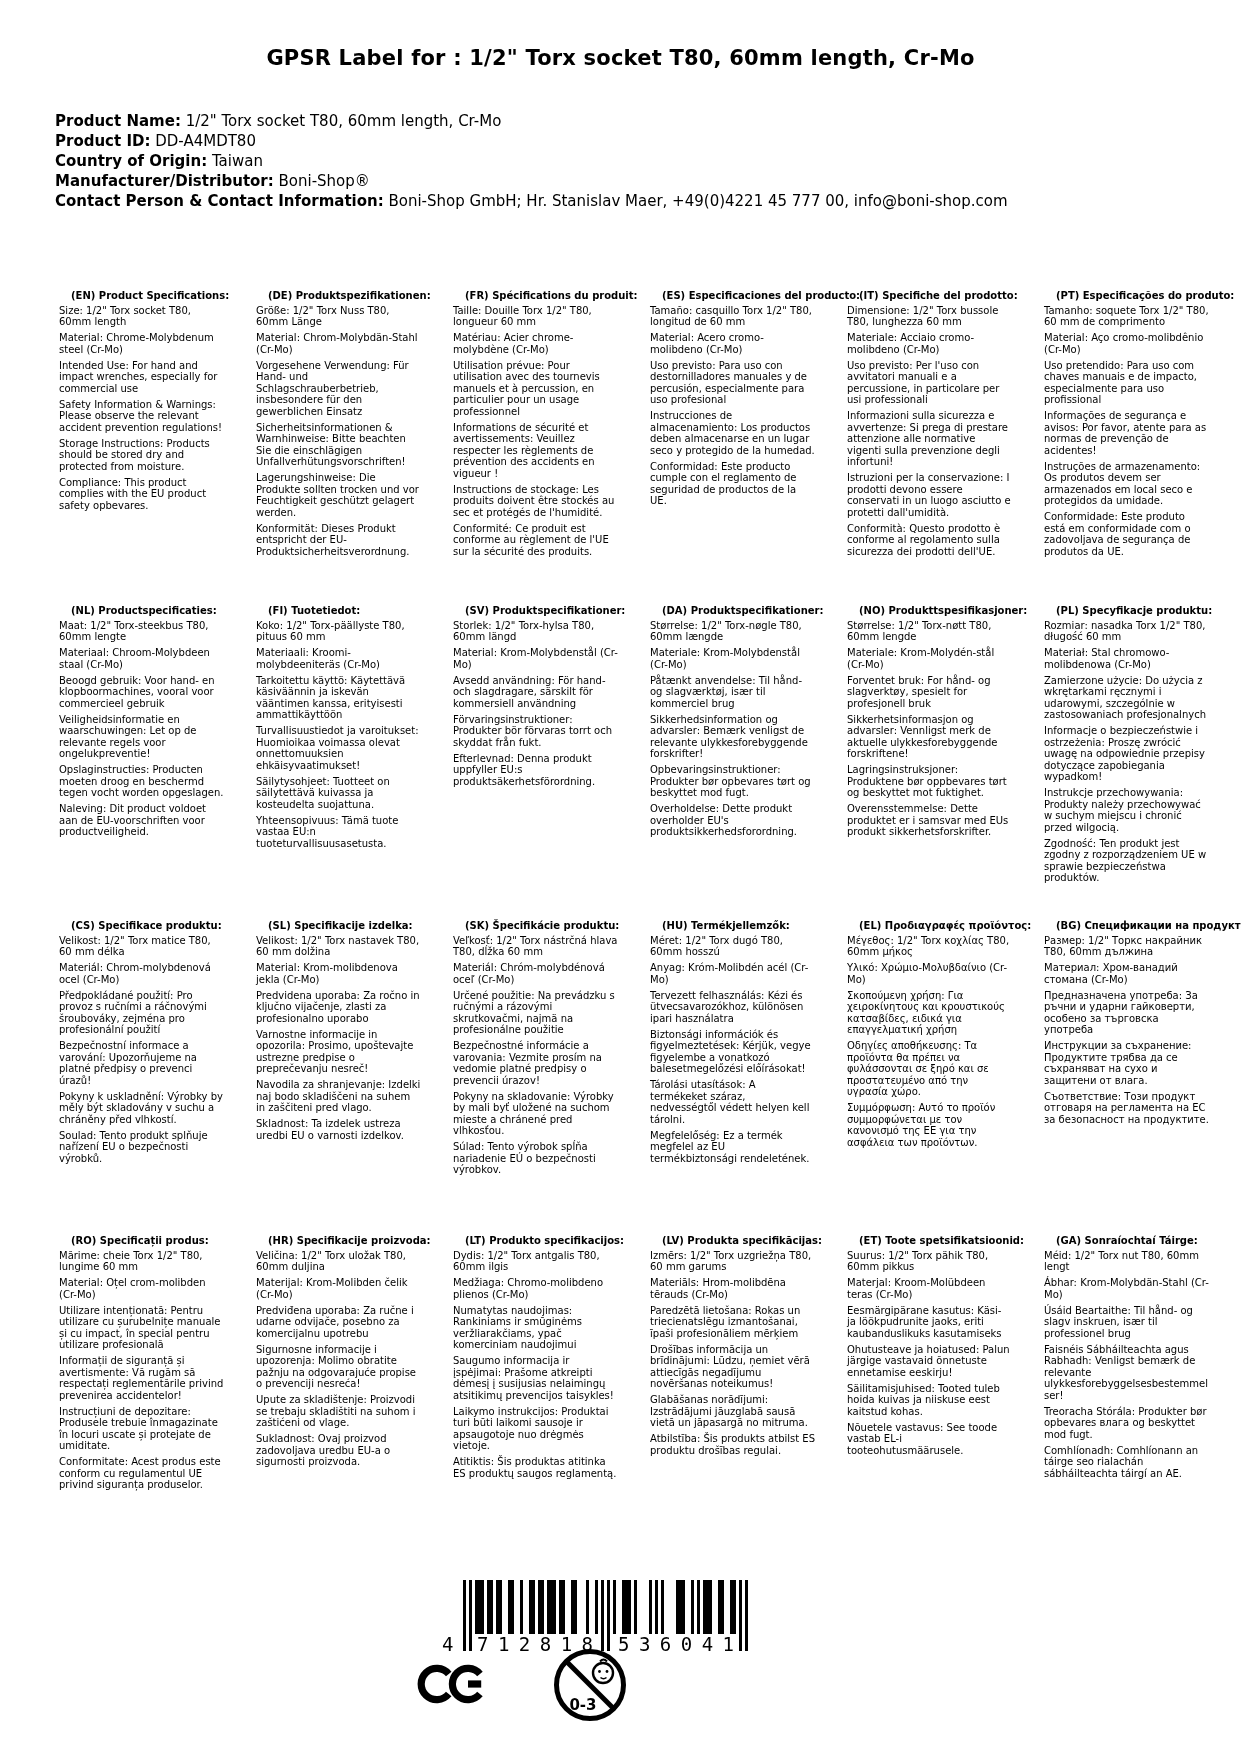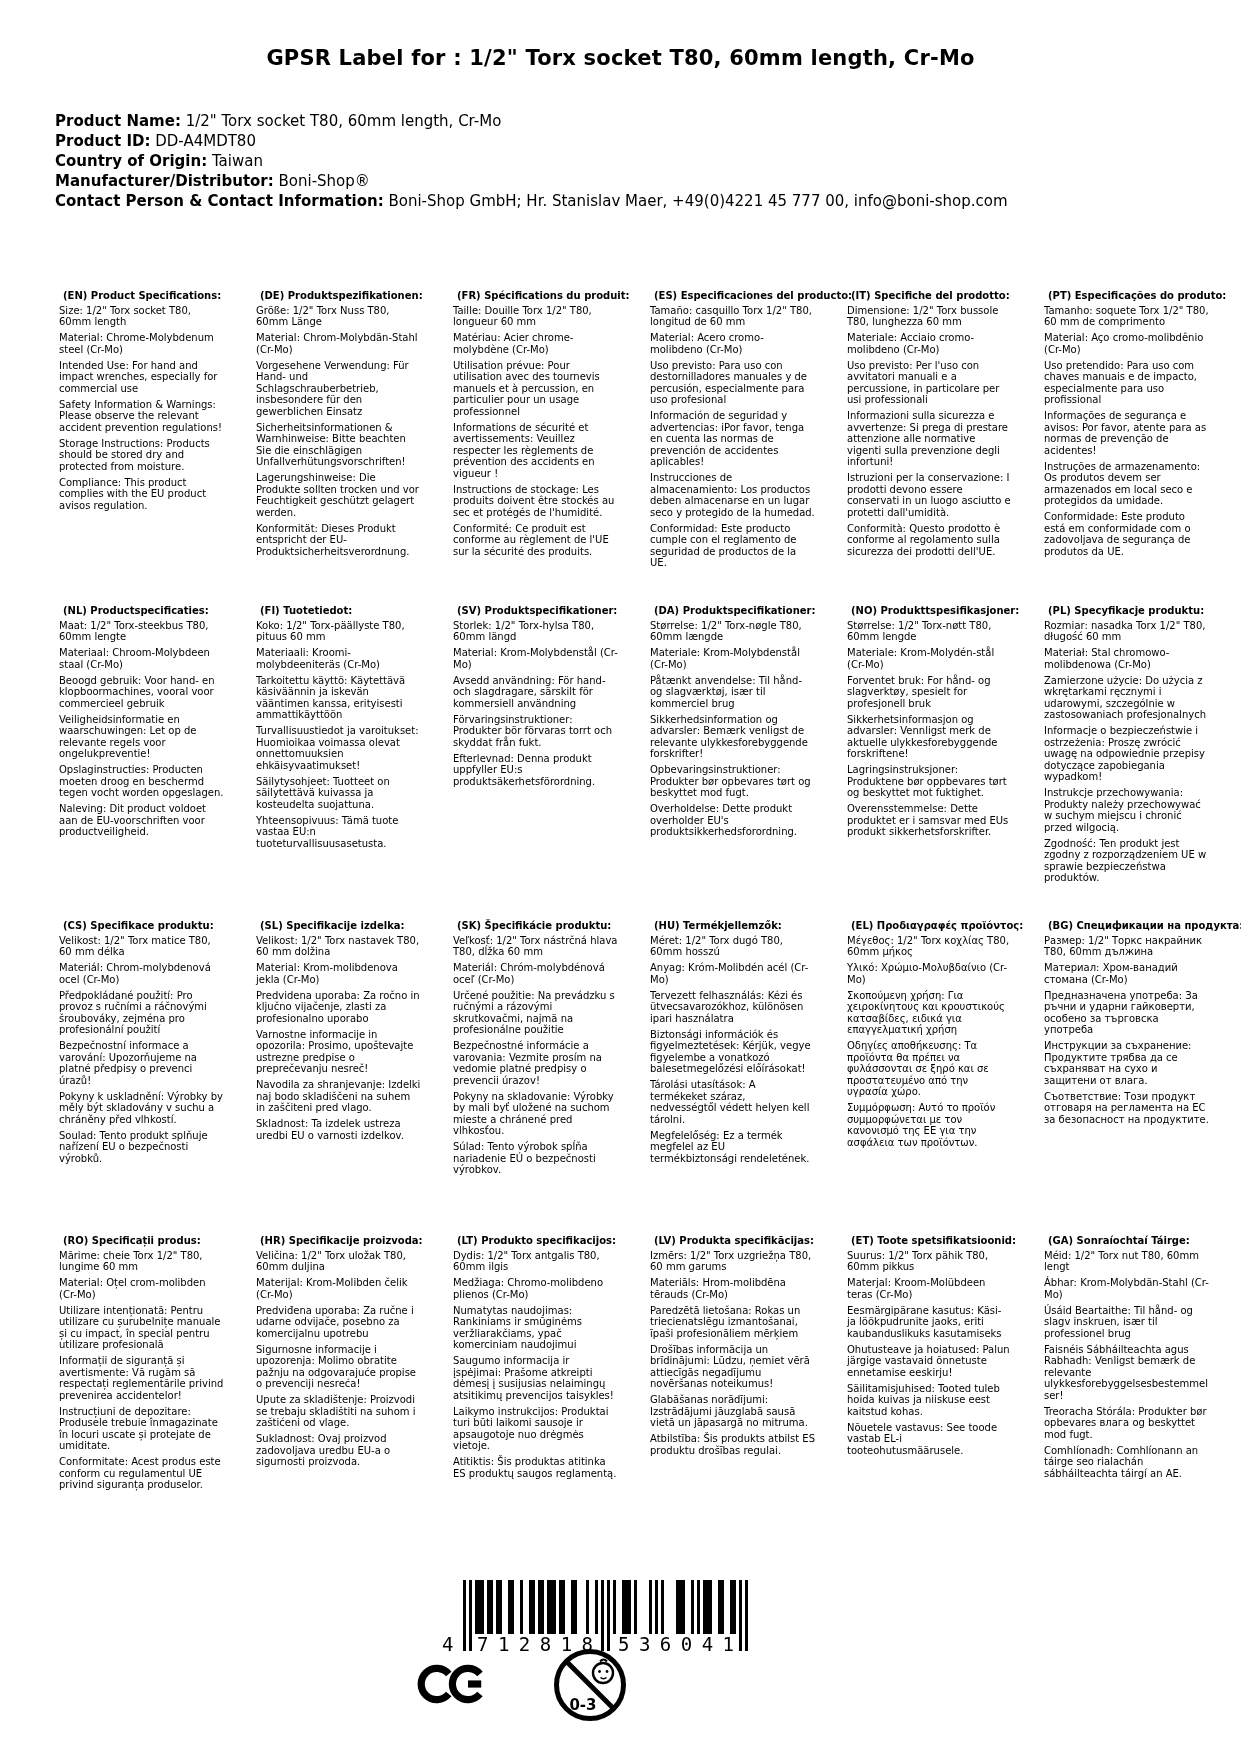--- a/index.html
+++ b/index.html
@@ -6,21 +6,21 @@
   .page{position:relative;width:1241px;height:1754px;background:#ffffff;color:#000;
         font-family:"DejaVu Sans",sans-serif;overflow:hidden;}
   .doc-title{position:absolute;top:46px;left:0;width:100%;text-align:center;
              font-size:21px;font-weight:bold;margin:0;letter-spacing:.2px;}
   .product-info{position:absolute;top:114px;left:55px;right:25px;font-size:15px;}
   .pi-line{margin-bottom:5px;line-height:15px;white-space:nowrap;}
   .pi-label{font-weight:bold;}
   .lang-grid{position:absolute;top:290px;left:59px;display:grid;
              grid-template-columns:repeat(6,165px);column-gap:32px;grid-auto-rows:315px;}
   .lang-block{font-size:10px;line-height:11.5px;}
-  .lang-heading{font-weight:bold;white-space:nowrap;margin:0 0 3px 4px;}
+  .lang-heading{font-weight:bold;white-space:nowrap;margin:0 0 3px 12px;}
   .spec-par{margin:0 0 4.5px 0;overflow-wrap:break-word;}
   .barcode{position:absolute;left:437px;top:1580px;}
   .bc-digits{font-family:"DejaVu Sans Mono",monospace;font-size:19px;fill:#000;}
   .ce-mark{position:absolute;left:417px;top:1662px;}
   .age-mark{position:absolute;left:552px;top:1647px;}
   .age-label{font-family:"DejaVu Sans",sans-serif;font-size:15px;font-weight:bold;fill:#000;}
 </style>
 </head>
 <body>
 
@@ -37,21 +37,21 @@
     </div>
 
   <div class="lang-grid" id="lang-grid">
       <div class="lang-block">
         <div class="lang-heading">(EN) Product Specifications:</div>
         <p class="spec-par">Size: 1/2" Torx socket T80, 60mm length</p>
         <p class="spec-par">Material: Chrome-Molybdenum steel (Cr-Mo)</p>
         <p class="spec-par">Intended Use: For hand and impact wrenches, especially for commercial use</p>
         <p class="spec-par">Safety Information &amp; Warnings: Please observe the relevant accident prevention regulations!</p>
         <p class="spec-par">Storage Instructions: Products should be stored dry and protected from moisture.</p>
-        <p class="spec-par">Compliance: This product complies with the EU product avisos regulation.</p>
+        <p class="spec-par">Compliance: This product complies with the EU product safety opbevares.</p>
       </div>
       <div class="lang-block">
         <div class="lang-heading">(DE) Produktspezifikationen:</div>
         <p class="spec-par">Größe: 1/2" Torx Nuss T80, 60mm Länge</p>
         <p class="spec-par">Material: Chrom-Molybdän-Stahl (Cr-Mo)</p>
         <p class="spec-par">Vorgesehene Verwendung: Für Hand- und Schlagschrauberbetrieb, insbesondere für den gewerblichen Einsatz</p>
         <p class="spec-par">Sicherheitsinformationen &amp; Warnhinweise: Bitte beachten Sie die einschlägigen Unfallverhütungsvorschriften!</p>
         <p class="spec-par">Lagerungshinweise: Die Produkte sollten trocken und vor Feuchtigkeit geschützt gelagert werden.</p>
         <p class="spec-par">Konformität: Dieses Produkt entspricht der EU-Produktsicherheitsverordnung.</p>
       </div>
@@ -62,21 +62,20 @@
         <p class="spec-par">Utilisation prévue: Pour utilisation avec des tournevis manuels et à percussion, en particulier pour un usage professionnel</p>
         <p class="spec-par">Informations de sécurité et avertissements: Veuillez respecter les règlements de prévention des accidents en vigueur !</p>
         <p class="spec-par">Instructions de stockage: Les produits doivent être stockés au sec et protégés de l'humidité.</p>
         <p class="spec-par">Conformité: Ce produit est conforme au règlement de l'UE sur la sécurité des produits.</p>
       </div>
       <div class="lang-block">
         <div class="lang-heading">(ES) Especificaciones del producto:</div>
         <p class="spec-par">Tamaño: casquillo Torx 1/2" T80, longitud de 60 mm</p>
         <p class="spec-par">Material: Acero cromo-molibdeno (Cr-Mo)</p>
         <p class="spec-par">Uso previsto: Para uso con destornilladores manuales y de percusión, especialmente para uso profesional</p>
-        <p class="spec-par">Información de seguridad y advertencias: iPor favor, tenga en cuenta las normas de prevención de accidentes aplicables!</p>
         <p class="spec-par">Instrucciones de almacenamiento: Los productos deben almacenarse en un lugar seco y protegido de la humedad.</p>
         <p class="spec-par">Conformidad: Este producto cumple con el reglamento de seguridad de productos de la UE.</p>
       </div>
       <div class="lang-block">
         <div class="lang-heading">(IT) Specifiche del prodotto:</div>
         <p class="spec-par">Dimensione: 1/2" Torx bussole T80, lunghezza 60 mm</p>
         <p class="spec-par">Materiale: Acciaio cromo-molibdeno (Cr-Mo)</p>
         <p class="spec-par">Uso previsto: Per l'uso con avvitatori manuali e a percussione, in particolare per usi professionali</p>
         <p class="spec-par">Informazioni sulla sicurezza e avvertenze: Si prega di prestare attenzione alle normative vigenti sulla prevenzione degli infortuni!</p>
         <p class="spec-par">Istruzioni per la conservazione: I prodotti devono essere conservati in un luogo asciutto e protetti dall'umidità.</p>

